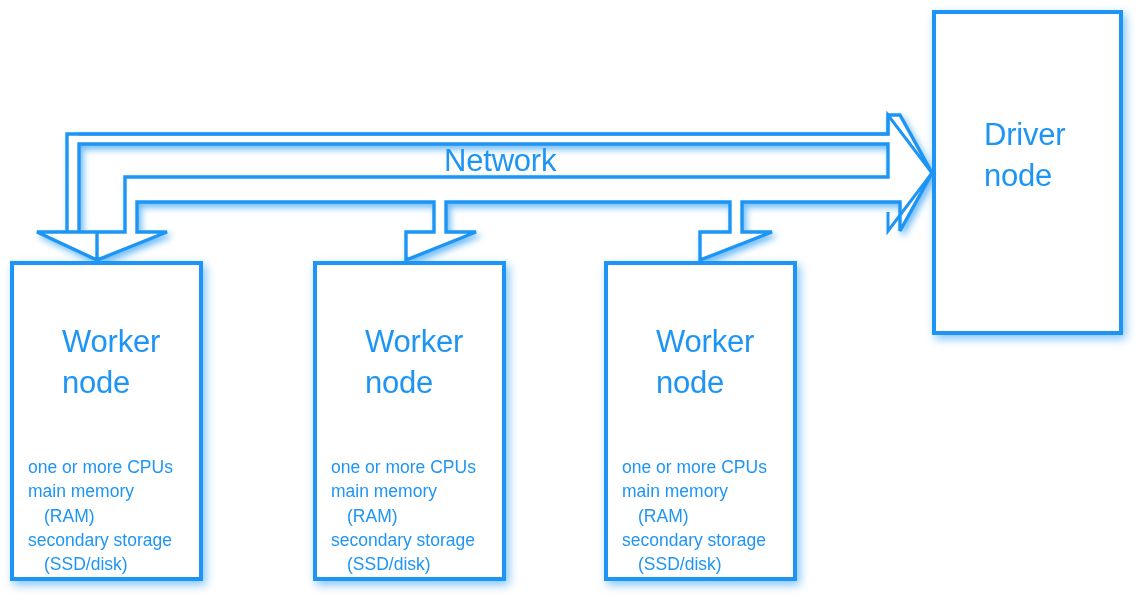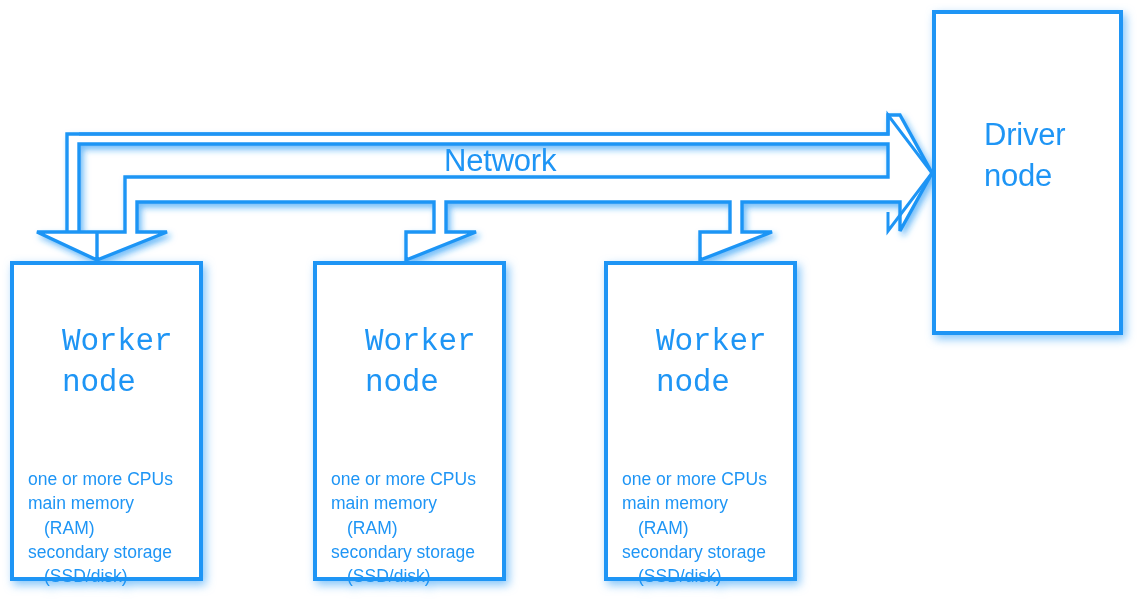--- a/index.html
+++ b/index.html
@@ -50,26 +50,26 @@
     position: absolute;
     left: 0;
     width: 100%;
     text-align: left;
     color: #1E95F5;
     font-size: 31px;
     line-height: 41px;
     letter-spacing: -0.2px;
     padding-left: 48px;
   }
-  .worker-title { top: 56px; font-family: Liberation Mono, monospace; }
+  .worker-title { top: 56px; }
   .driver-title { top: 100px; }
   .node-specs {
     position: absolute;
     left: 14px;
-    top: 202px;
+    top: 190px;
     color: #1E95F5;
     font-size: 17.5px;
     line-height: 24.3px;
     white-space: nowrap;
   }
   .spec-indent { padding-left: 16px; }
   .network-label {
     position: absolute;
     left: 444px;
     top: 143px;

